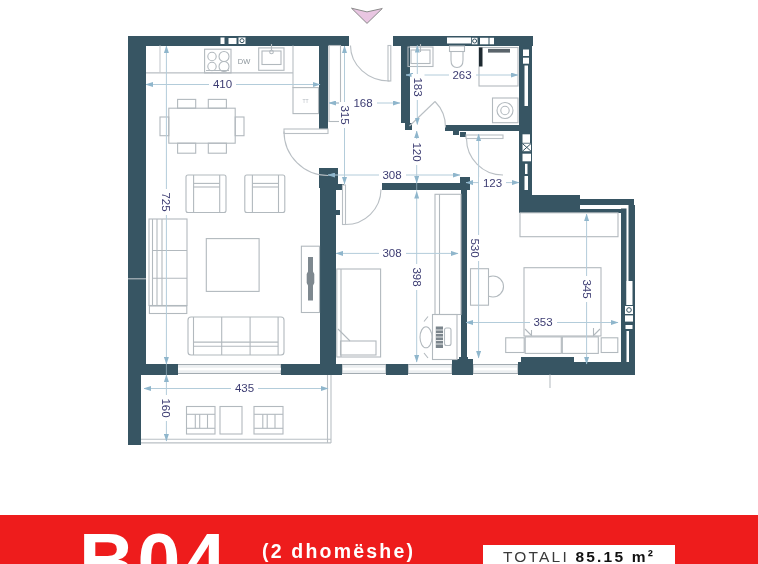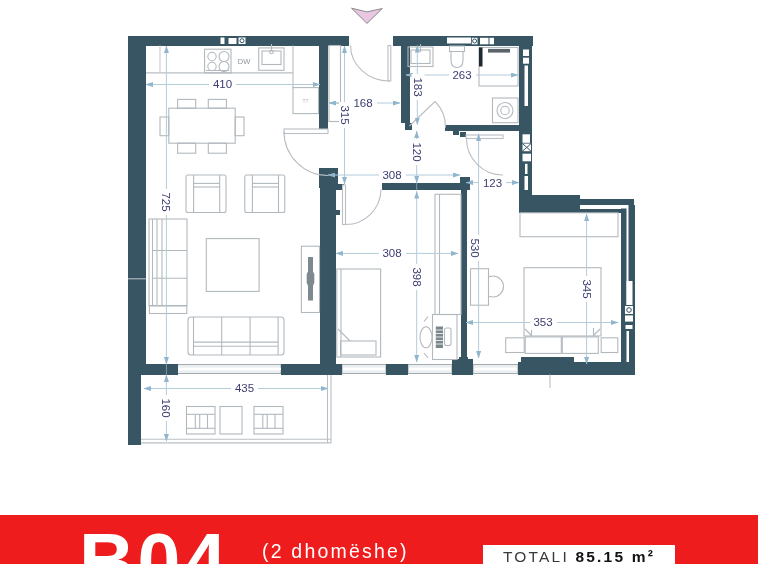--- a/index.html
+++ b/index.html
@@ -1,20 +1,20 @@
 <!DOCTYPE html>
 <html><head>
 <meta charset="utf-8">
 <style>
   html,body{margin:0;padding:0;background:#fff;width:758px;height:564px;overflow:hidden;}
   #page{position:relative;width:758px;height:398px;font-family:"Liberation Sans",sans-serif;}
   svg{position:absolute;left:0;top:0;}
   #footer{position:absolute;left:0;top:515px;width:758px;height:49px;background:#ee1c1c;}
   #b04{position:absolute;left:79px;top:517px;color:#fff;font-weight:bold;font-size:77px;letter-spacing:3px;}
-  #sub{position:absolute;left:262px;top:540px;color:#fff;font-weight:normal;font-size:19.5px;letter-spacing:2.2px;}
+  #sub{position:absolute;left:262px;top:540px;color:#fff;font-weight:bold;font-size:19.5px;letter-spacing:2.2px;}
   #tot{position:absolute;left:483px;top:545px;width:192px;height:24px;background:#fff;text-align:center;font-size:15.5px;letter-spacing:2.2px;color:#3a3a3a;padding-top:3px;box-sizing:border-box;white-space:nowrap;}
   #tot b{color:#111;}
 </style>
 </head>
 <body>
 <div id="page">
 <svg width="758" height="564" viewBox="0 0 758 564">
   <rect x="0" y="0" width="758" height="564" fill="#ffffff"></rect>
 
   <g stroke="#a2abb1" stroke-width="1" fill="#eceff1">

